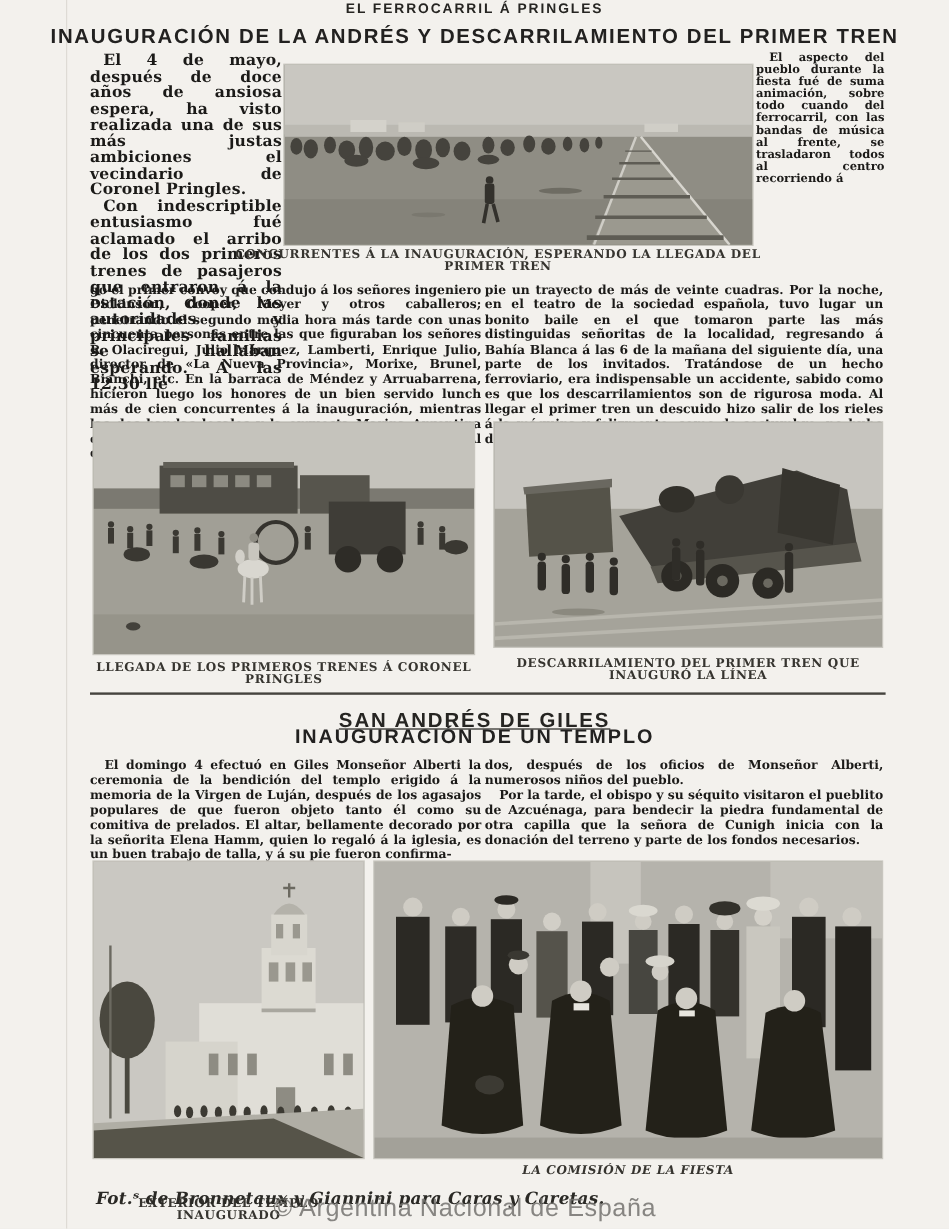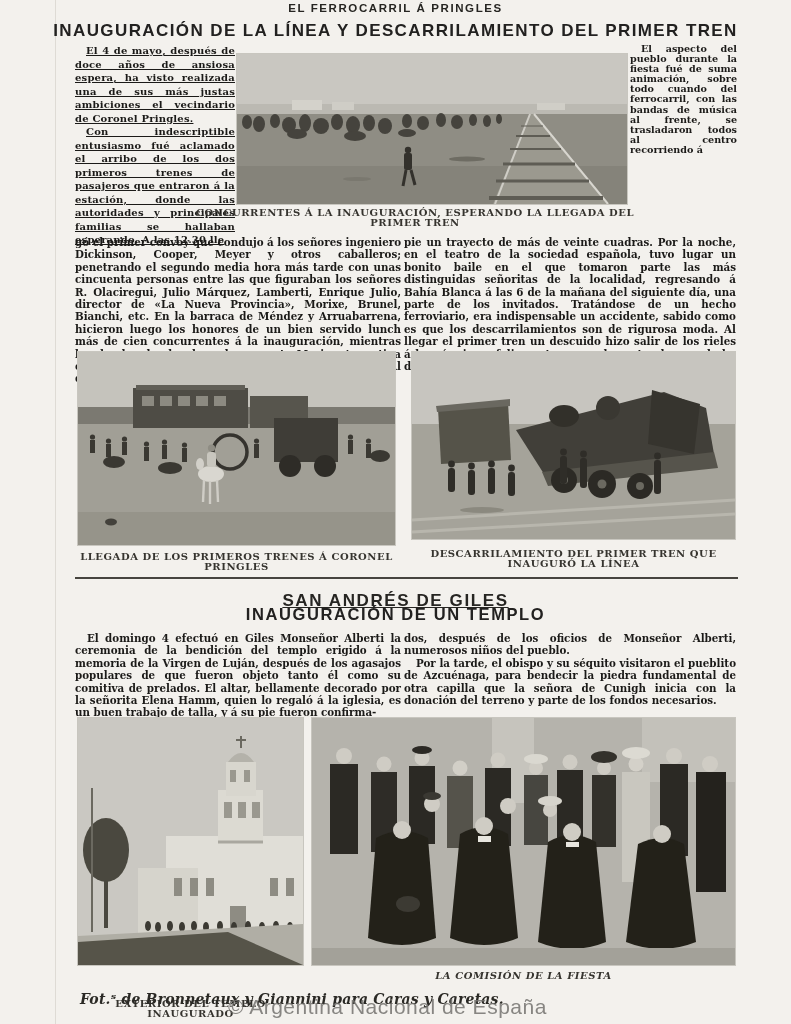--- a/index.html
+++ b/index.html
@@ -8,40 +8,40 @@
   .edge-line{position:absolute;left:55px;top:0;width:1px;height:1024px;background:#dedbd5;}
   .abs{position:absolute;}
   .kicker{left:0;right:0;text-align:center;font-family:"Liberation Sans",sans-serif;font-weight:700;color:#262522;}
   .k1{top:2px;font-size:11.5px;letter-spacing:1.6px;}
   .headline{left:0;right:0;text-align:center;font-family:"Liberation Sans",sans-serif;font-weight:700;color:#222120;}
   .h1{top:21px;font-size:17px;letter-spacing:1.4px;}
   .k2{top:591px;font-size:17px;letter-spacing:1.6px;text-decoration:underline;}
   .h2{top:605px;font-size:16.5px;letter-spacing:1.6px;}
   .narrowcol{font-weight:700;text-align:justify;color:#1b1a18;}
   .narrowcol p{margin:0;text-indent:11px;}
-  .ncol-left{left:75px;top:44px;width:160px;font-size:10px;line-height:13.5px;letter-spacing:.2px;text-decoration:underline;}
+  .ncol-left{left:75px;top:44px;width:160px;font-size:13px;line-height:13.5px;letter-spacing:.2px;}
   .ncol-right{left:630px;top:44px;width:107px;font-size:9.6px;line-height:10.1px;}
   .photo-frame{background:#b9b7b0;box-shadow:0 0 0 1px #c8c6bf;}
   .photo-frame svg{display:block;width:100%;height:100%;}
   .caption{font-weight:700;font-size:10px;letter-spacing:.55px;text-align:center;color:#36342f;line-height:10px;}
   .bodycol{font-weight:700;text-align:justify;font-size:10.3px;line-height:12.4px;color:#1b1a18;}
   .bodycol p{margin:0;}
   .bodycol p.ind{text-indent:12px;}
   .rule{left:75px;width:663px;height:2px;background:#46443f;}
   .credit{left:80px;top:991px;font-style:italic;font-weight:700;font-size:14px;color:#2a2925;letter-spacing:.2px;}
   .watermark{left:228px;top:995px;font-family:"Liberation Sans",sans-serif;font-size:21px;color:rgba(115,114,110,.85);letter-spacing:.5px;}
 </style>
 </head>
 <body>
 
 <div id="page">
   <div class="edge-line"></div>
 
   <div class="abs kicker k1">EL FERROCARRIL Á PRINGLES</div>
-  <div class="abs headline h1">INAUGURACIÓN DE LA LÍNEA Y DESCARRILAMIENTO DEL PRIMER TREN</div>
+  <div class="abs headline h1">INAUGURACIÓN DE LA ANDRÉS Y DESCARRILAMIENTO DEL PRIMER TREN</div>
 
   <div class="abs narrowcol ncol-left">
     <p>El 4 de mayo, después de doce años de ansiosa espera, ha visto realizada una de sus más justas ambiciones el vecindario de Coronel Pringles.</p>
     <p>Con indescriptible entusiasmo fué aclamado el arribo de los dos primeros trenes de pasajeros que entraron á la estación, donde las autoridades y principales familias se hallaban esperando. A las 12.30 lle</p>
   </div>
 
   <div class="abs photo-frame" style="left:237px;top:54px;width:390px;height:150px;">
     <svg viewBox="0 0 390 150" preserveAspectRatio="none">
       <rect x="0" y="0" width="390" height="150" fill="#8f8d84"></rect>
       <rect x="0" y="0" width="390" height="58" fill="#c9c7c1"></rect>

